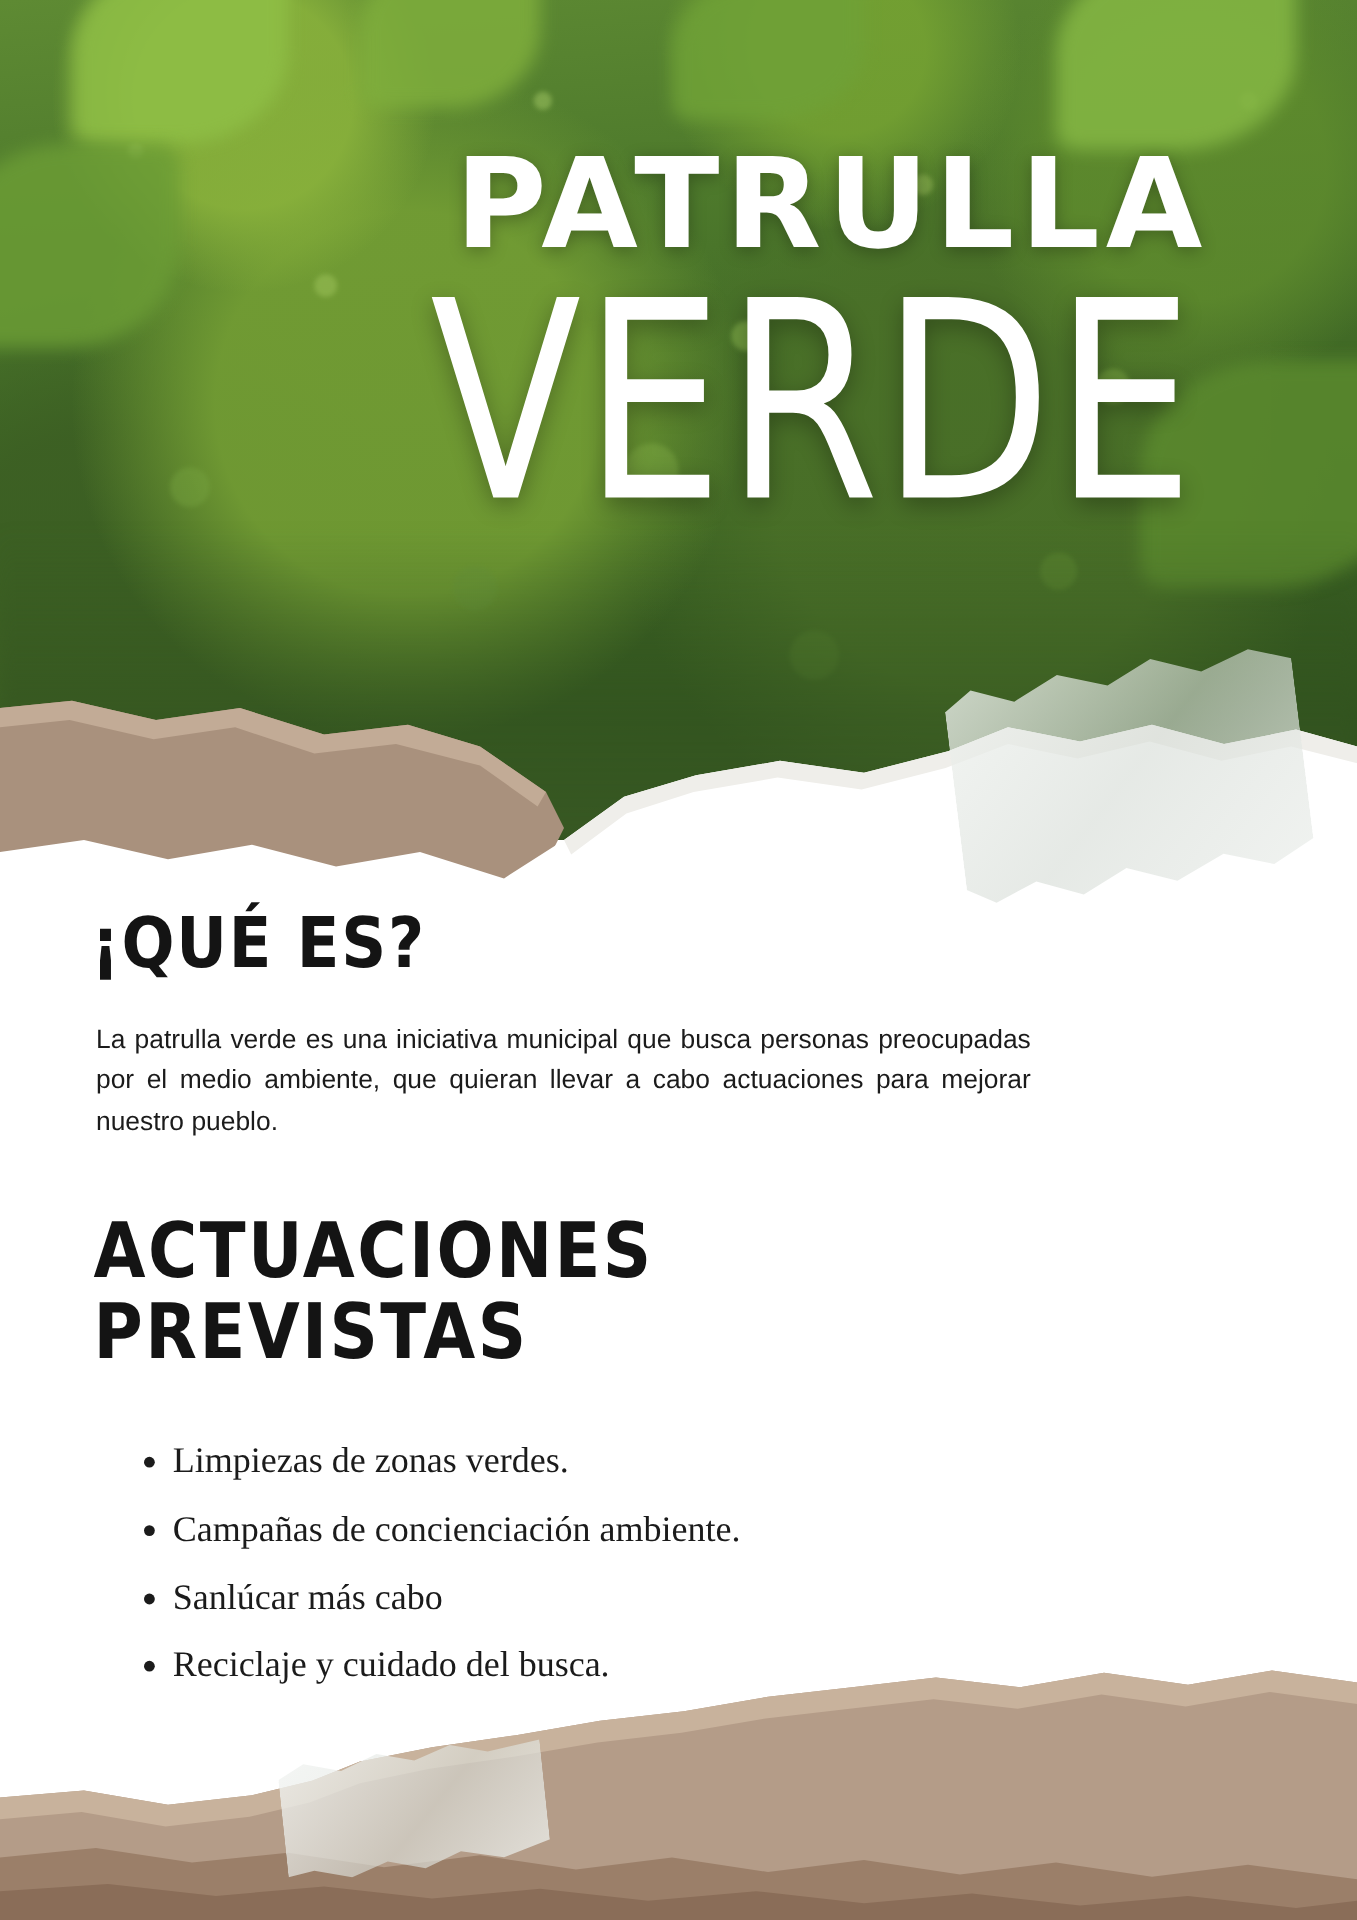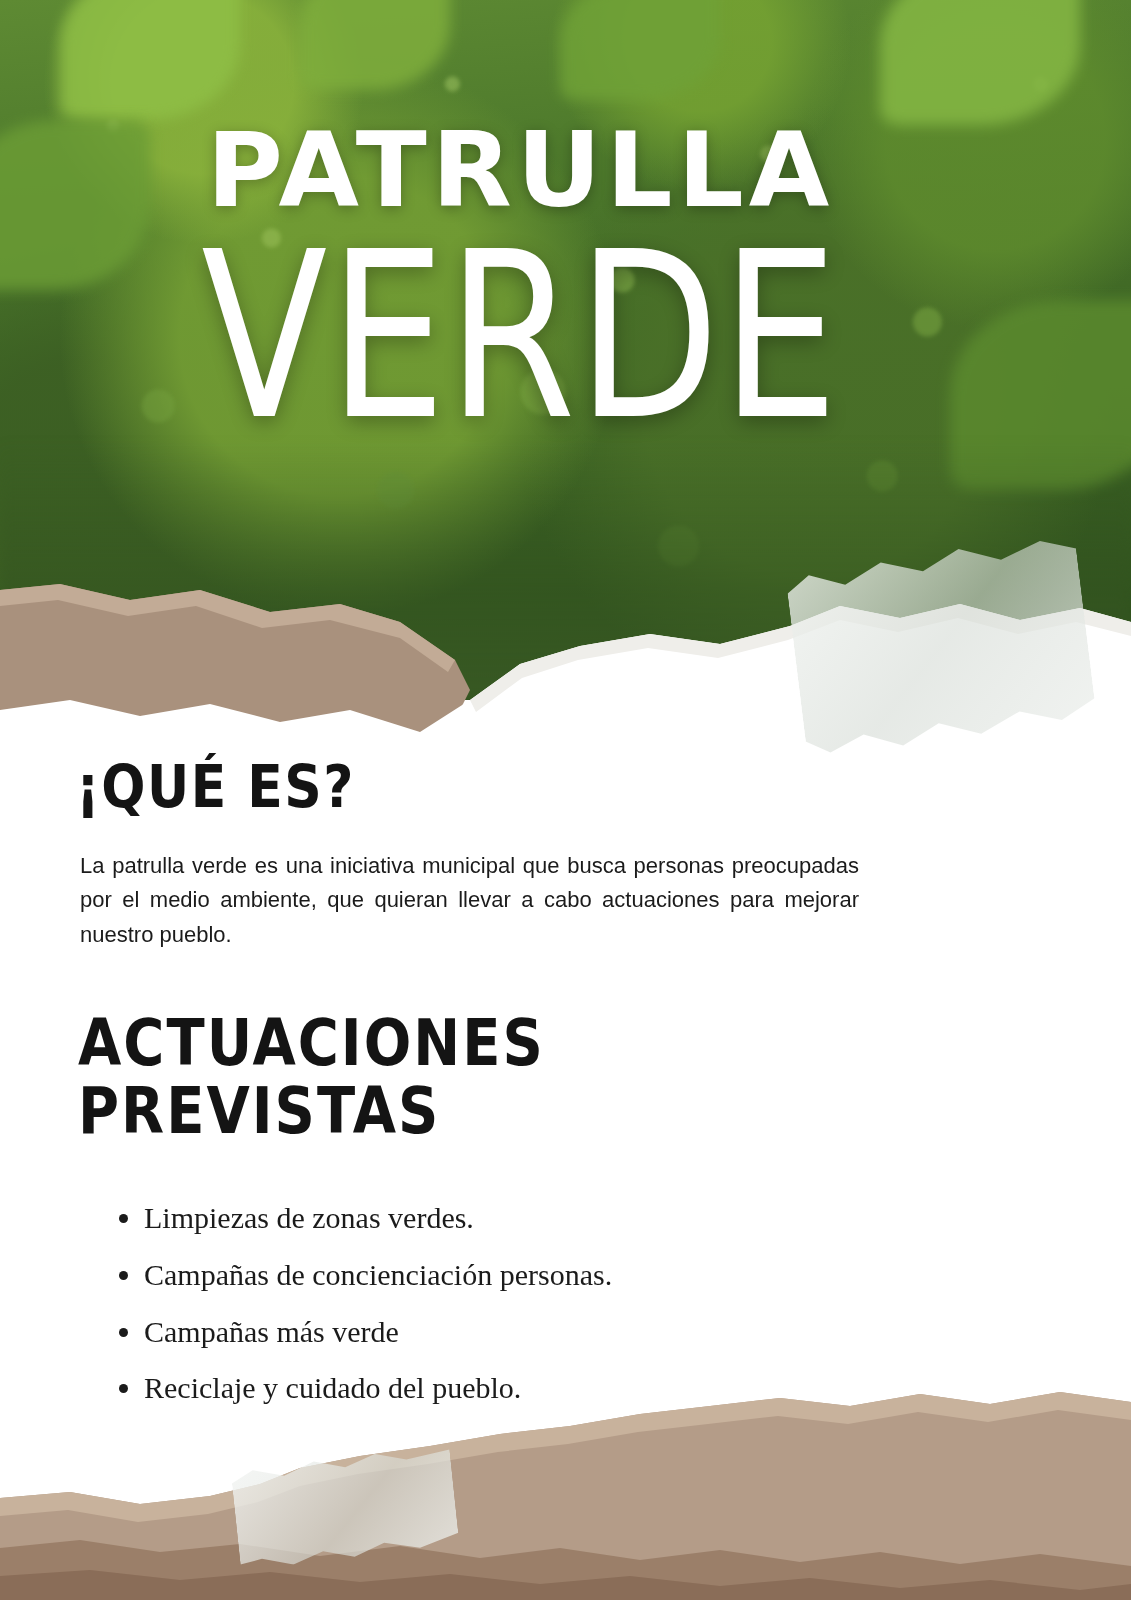--- a/index.html
+++ b/index.html
@@ -74,23 +74,22 @@
     filter: blur(7px);
     opacity: .85;
   }
 
   
   .title-block {
     position: absolute;
     left: 0;
     top: 118px;
     width: 1007px;
-    text-align: center;
+    text-align: right;
     z-index: 6;
-    margin-left: 17px;
   }
   .title-main {
     display: block;
     color: #ffffff;
     font-family: "DejaVu Sans", sans-serif;
     font-weight: 700;
     font-size: 104px;
     letter-spacing: 5px;
     line-height: 1;
     text-transform: uppercase;
@@ -250,23 +249,23 @@
   <div class="content">
 
     <h2 class="heading heading-1">¡QUÉ ES?</h2>
 
     <p class="paragraph">La patrulla verde es una iniciativa  municipal que busca personas preocupadas por el medio ambiente, que quieran llevar a cabo actuaciones para mejorar nuestro pueblo.</p>
 
     <h2 class="heading heading-2">ACTUACIONES PREVISTAS</h2>
 
     <ul class="bullets">
       <li>Limpiezas de zonas verdes.</li>
-      <li>Campañas de concienciación personas.</li>
-      <li>Campañas más verde</li>
-      <li>Reciclaje y cuidado del pueblo.</li>
+      <li>Campañas de concienciación ambiente.</li>
+      <li>Sanlúcar más cabo</li>
+      <li>Reciclaje y cuidado del busca.</li>
     </ul>
   </div>
 
   <svg class="torn-lower" viewBox="0 0 1131 220" preserveAspectRatio="none">
     <path d="M0,118 L70,112 L140,124 L210,116 L260,104 L300,88 L360,76 L430,66 L500,54 L570,46 L640,34 L710,26 L780,18 L850,26 L920,14 L990,24 L1060,12 L1131,22 L1131,220 L0,220 Z" fill="#b49c88"></path>
     <path d="M0,118 L70,112 L140,124 L210,116 L260,104 L300,88 L360,76 L430,66 L500,54 L570,46 L640,34 L710,26 L780,18 L850,26 L920,14 L990,24 L1060,12 L1131,22 L1131,40 L1058,30 L988,42 L918,32 L848,44 L778,36 L708,44 L638,52 L568,64 L498,72 L428,84 L358,94 L300,106 L258,122 L208,134 L138,142 L68,130 L0,136 Z" fill="#c8b29c"></path>
     <path d="M0,168 L80,160 L160,172 L240,164 L320,176 L400,166 L480,178 L560,168 L640,180 L720,170 L800,182 L880,172 L960,184 L1040,174 L1131,186 L1131,220 L0,220 Z" fill="#9b7f69"></path>
     <path d="M0,196 L90,190 L180,200 L270,192 L360,202 L450,194 L540,204 L630,196 L720,206 L810,198 L900,208 L990,200 L1080,210 L1131,204 L1131,220 L0,220 Z" fill="#8a6d58"></path>
   </svg>
 

